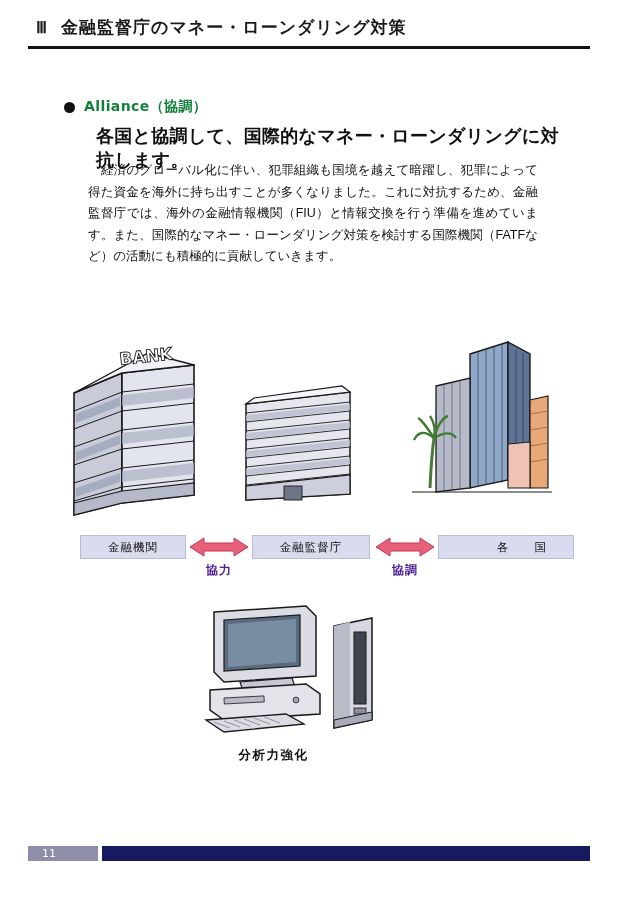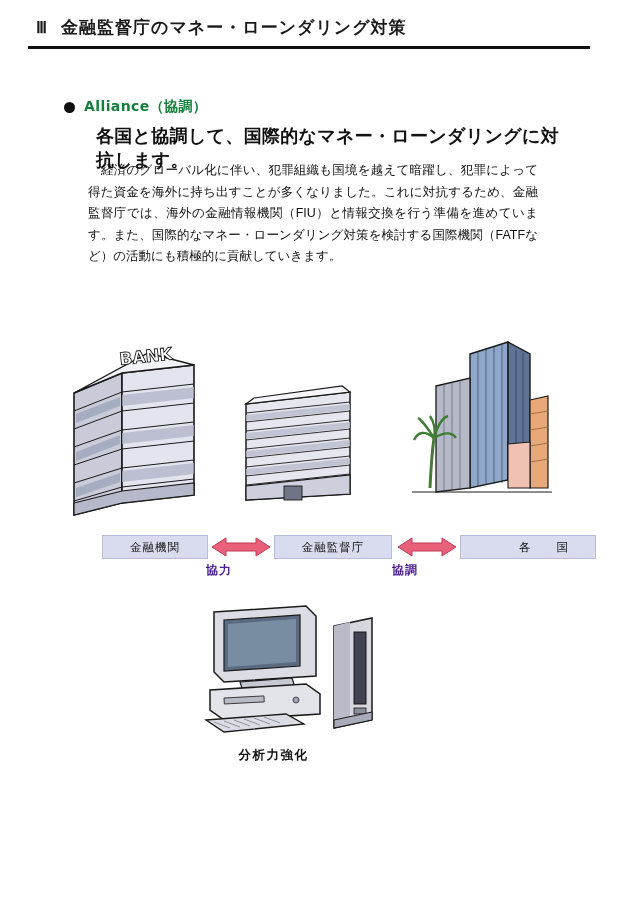--- a/index.html
+++ b/index.html
@@ -119,21 +119,20 @@
     height: 460px;
   }
 
   
   .flow-row {
     position: absolute;
     left: 80px;
     top: 205px;
     width: 496px;
     height: 26px;
-    margin-left: 22px;
   }
   .flow-box {
     position: absolute;
     top: 0;
     height: 22px;
     background: #d9dbee;
     border: 1px solid #b9bcd8;
     font-family: "DejaVu Sans", sans-serif;
     font-size: 11.5px;
     color: #111111;
@@ -397,14 +396,19 @@
       <polygon points="134,24 172,16 172,118 134,126" fill="#d6d7df" stroke="#1a1a1a" stroke-width="1.5"></polygon>
       <polygon points="134,24 150,20 150,122 134,126" fill="#b9bbc8"></polygon>
       <rect x="154" y="30" width="12" height="72" fill="#3f4450" stroke="#1a1a1a" stroke-width="1"></rect>
       <rect x="154" y="106" width="12" height="6" fill="#8a8e9c" stroke="#1a1a1a" stroke-width="0.8"></rect>
       <polygon points="134,118 172,110 172,118 134,126" fill="#a7aab8" stroke="#1a1a1a" stroke-width="1"></polygon>
     </svg>
 
     <div class="pc-caption">分析力強化</div>
   </div>
 
+  <div class="footer">
+    <div class="footer-left"></div>
+    <div class="page-num">11</div>
+    <div class="footer-bar"></div>
+  </div>
 
 </div>
 
 </body></html>

